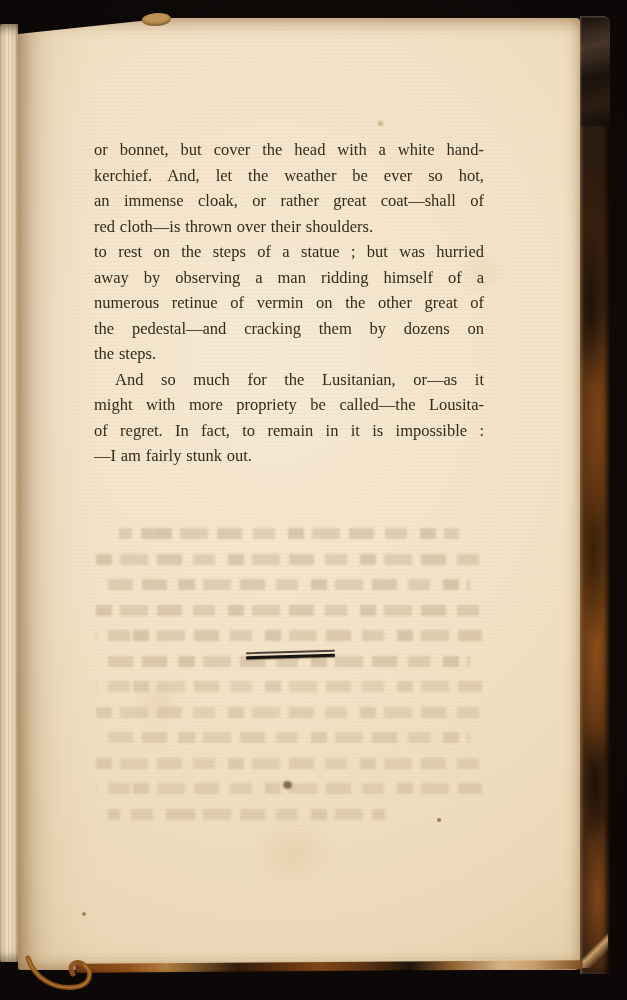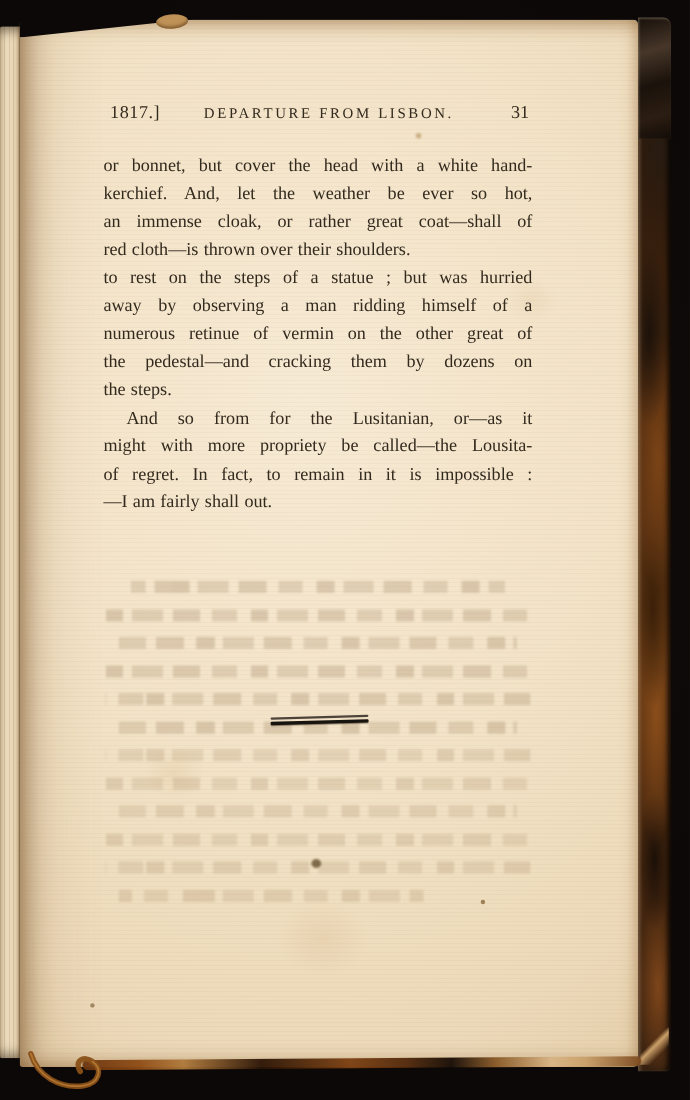--- a/index.html
+++ b/index.html
@@ -165,45 +165,40 @@
         <div class="ghost-line"></div>
         <div class="ghost-line"></div>
         <div class="ghost-line"></div>
         <div class="ghost-line"></div>
       </div>
 
       <div class="stain stain-a"></div>
       <div class="stain stain-b"></div>
       <div class="stain stain-c"></div>
 
-      <div class="header-row">
-        <span class="header-year">1817.]</span>
-        <span class="header-title">DEPARTURE FROM LISBON.</span>
-        <span class="header-page-num">31</span>
-      </div>
 
       <div class="text-column">
         <div class="paragraph">
             <div class="line">or bonnet, but cover the head with a white hand-</div>
             <div class="line">kerchief.  And, let the weather be ever so hot,</div>
             <div class="line">an immense cloak, or rather great coat—shall of</div>
             <div class="line last">red cloth—is thrown over their shoulders.</div>
           </div>
         <div class="paragraph">
             <div class="line">to rest on the steps of a statue ; but was hurried</div>
             <div class="line">away by observing a man ridding himself of a</div>
             <div class="line">numerous retinue of vermin on the other great of</div>
             <div class="line">the pedestal—and cracking them by dozens on</div>
             <div class="line last">the steps.</div>
           </div>
         <div class="paragraph">
-            <div class="line indent">And so from for the Lusitanian, or—as it</div>
+            <div class="line indent">And so much for the Lusitanian, or—as it</div>
             <div class="line">might with more propriety be called—the Lousita-</div>
             <div class="line">of regret.  In fact, to remain in it is impossible :</div>
-            <div class="line last">—I am fairly shall out.</div>
+            <div class="line last">—I am fairly stunk out.</div>
           </div>
       </div>
 
       <div class="section-rule">
         <div class="thin"></div>
         <div class="gap"></div>
         <div class="thick"></div>
       </div>
 
       <div class="spot spot-a"></div>

